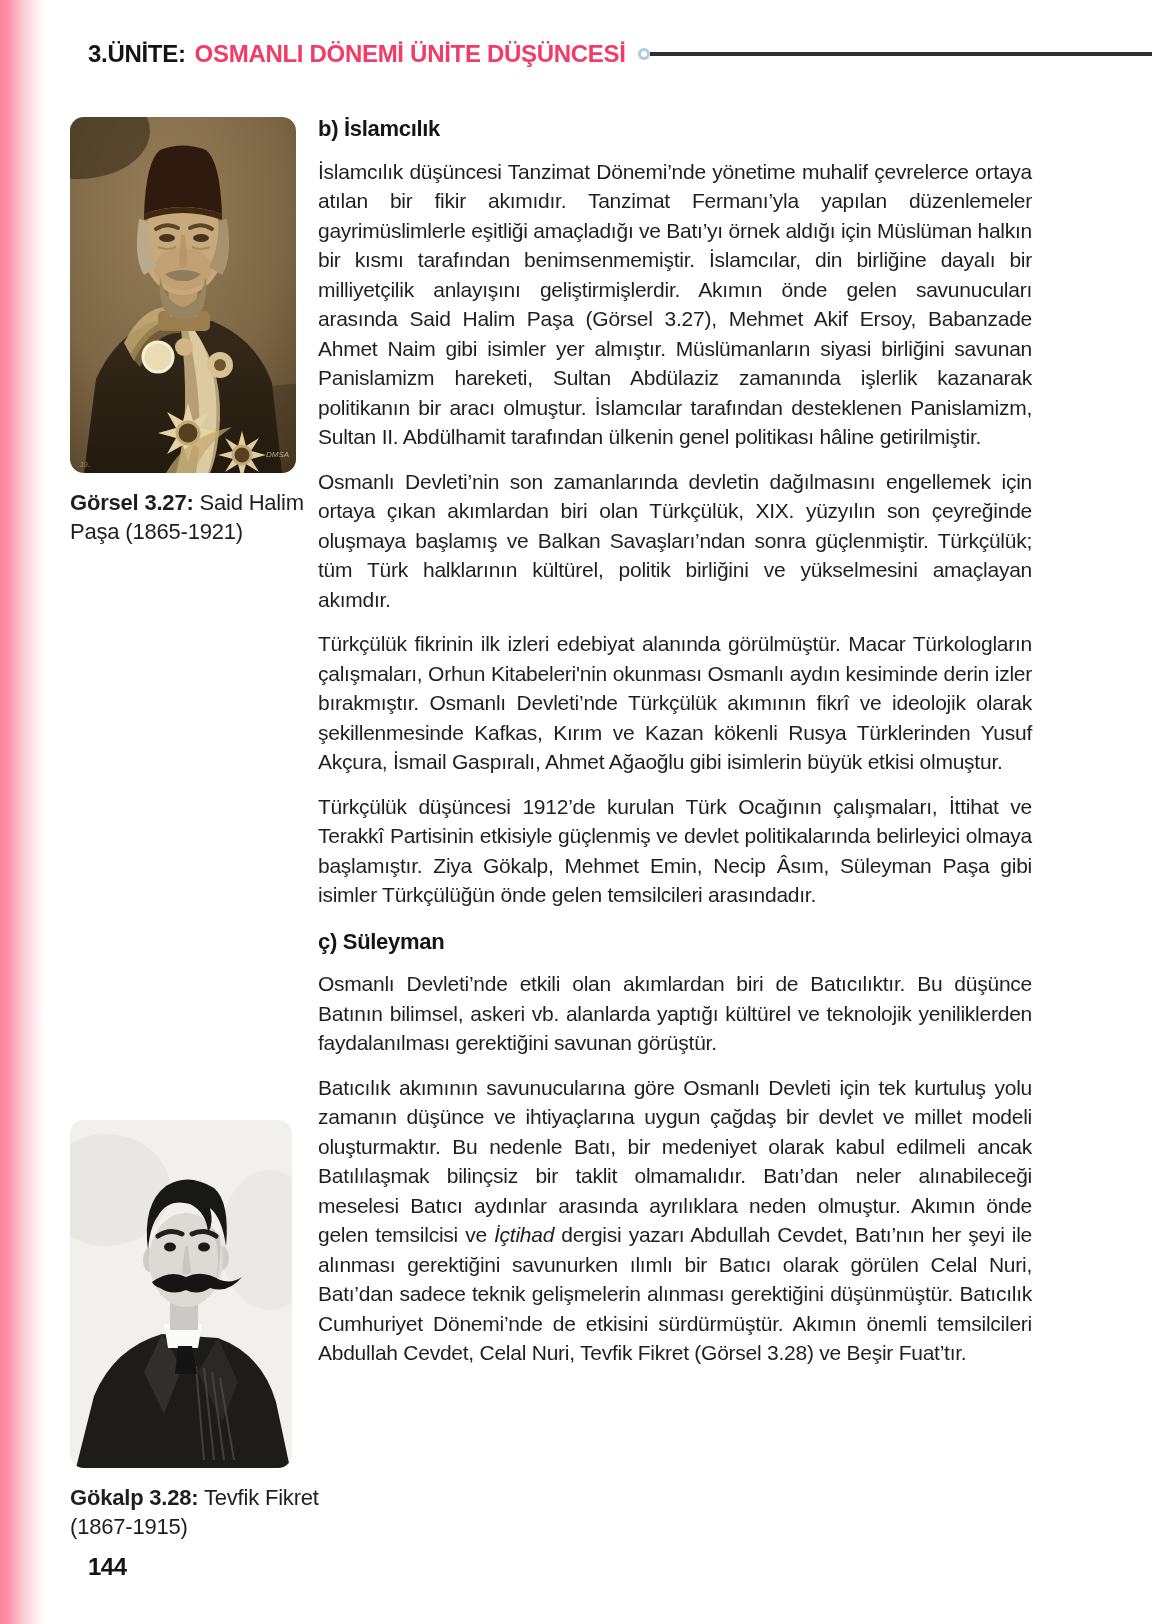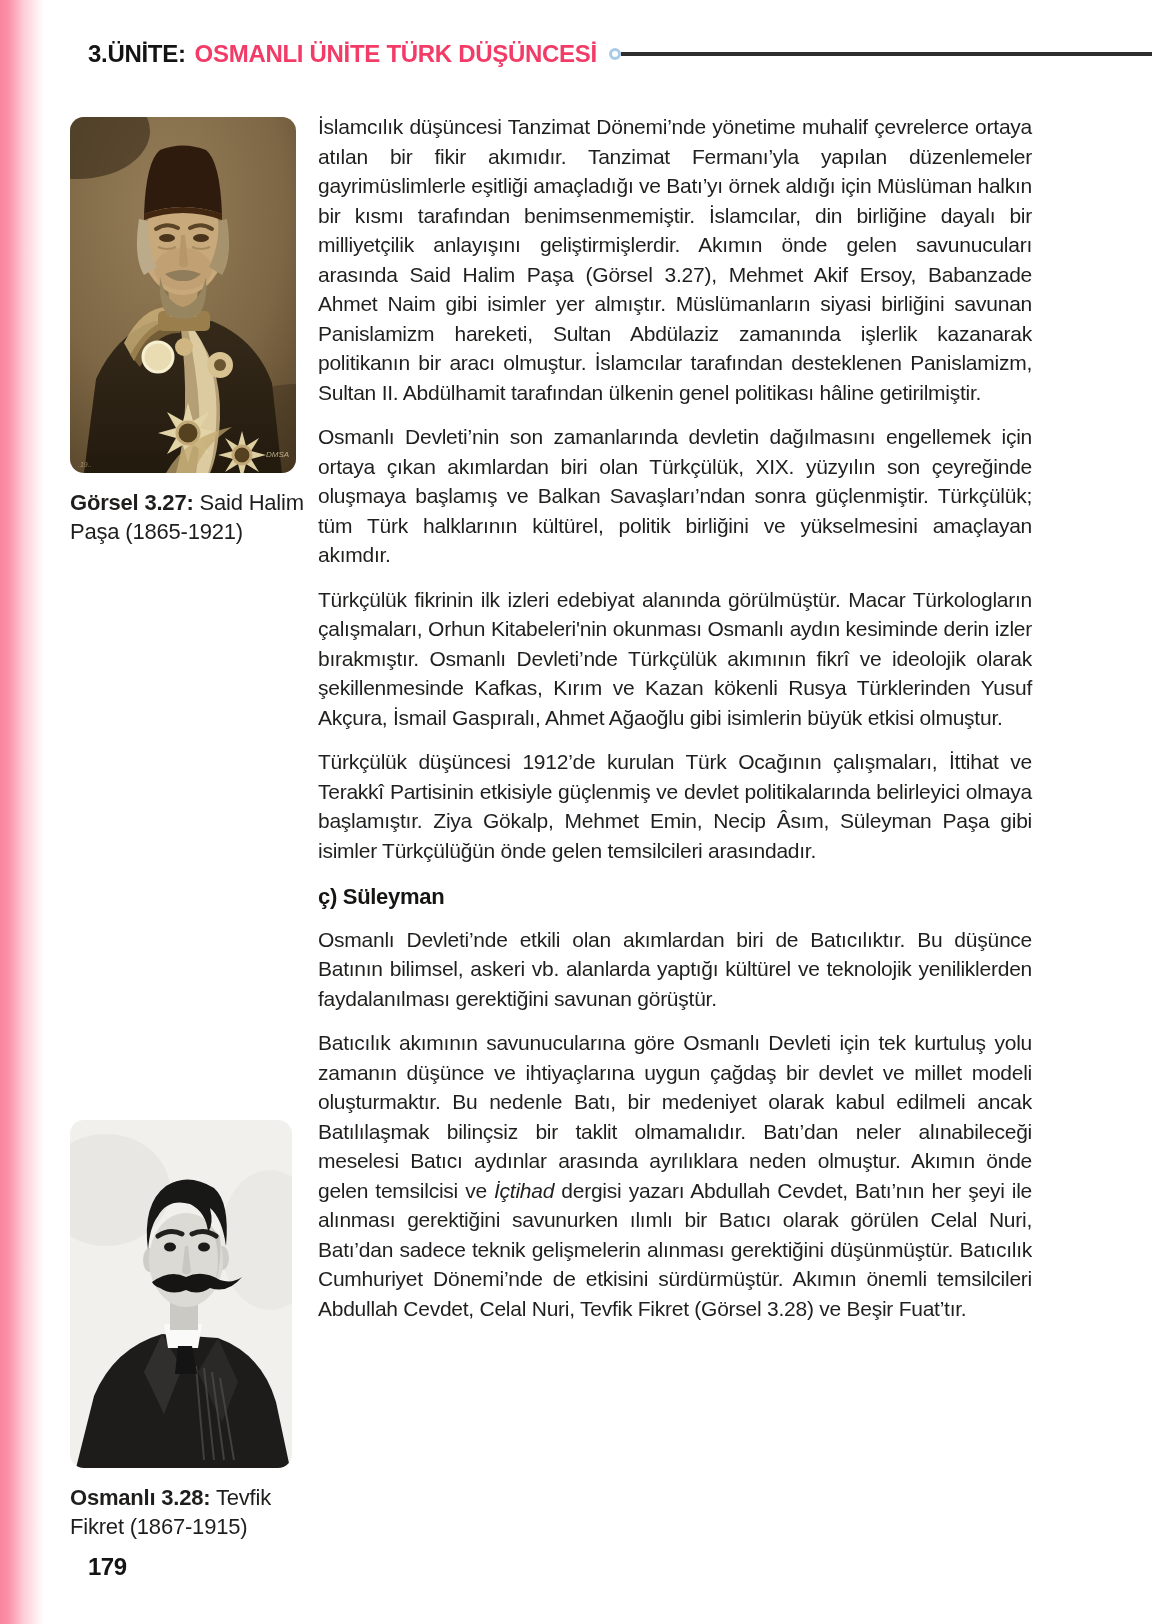--- a/index.html
+++ b/index.html
@@ -114,21 +114,21 @@
 </style>
 </head>
 <body>
 
 <div class="page">
 
   <div class="edge-band"></div>
 
   <header class="unit-header">
     <span class="unit-label">3.ÜNİTE:</span>
-    <span class="unit-title">OSMANLI ÜNİTE TÜRK DÜŞÜNCESİ</span>
+    <span class="unit-title">OSMANLI DÖNEMİ ÜNİTE DÜŞÜNCESİ</span>
     <span class="ring"></span>
     <span class="rule"></span>
   </header>
 
   <figure class="figure figure-1">
     <div class="photo photo-1">
       <svg viewBox="0 0 226 356" width="226" height="356">
         <defs>
           <radialGradient id="sepiaBg" cx="0.42" cy="0.26" r="1.05">
             <stop offset="0" stop-color="#957d58"></stop>
@@ -240,32 +240,33 @@
 
         <ellipse cx="100" cy="127" rx="6" ry="4.5" fill="#1c1b1a"></ellipse>
         <ellipse cx="134" cy="127" rx="6" ry="4.5" fill="#1c1b1a"></ellipse>
 
         <path d="M115 126 L112 152 Q116 157 121 152 L118 126 Z" fill="#c9c7c1"></path>
 
         <path d="M82 162 Q100 149 116 157 Q132 149 150 160 Q162 164 172 157 Q158 174 140 168 Q128 176 116 170 Q102 176 90 168 Q84 166 82 162 Z" fill="#161514"></path>
       </svg>
     </div>
     <figcaption class="caption">
-      <b>Osmanlı 3.28:</b>
+      <b>Gökalp 3.28:</b>
       <span>Tevfik Fikret (1867-1915)</span>
     </figcaption>
   </figure>
 
   <main class="text-col">
+    <h3>b) İslamcılık</h3>
     <p>İslamcılık düşüncesi Tanzimat Dönemi’nde yönetime muhalif çevrelerce ortaya atılan bir fikir akımıdır. Tanzimat Fermanı’yla yapılan düzenlemeler gayrimüslimlerle eşitliği amaçladığı ve Batı’yı örnek aldığı için Müslüman halkın bir kısmı tarafından benimsenmemiştir. İslamcılar, din birliğine dayalı bir milliyetçilik anlayışını geliştirmişlerdir. Akımın önde gelen savunucuları arasında Said Halim Paşa (Görsel 3.27), Mehmet Akif Ersoy, Babanzade Ahmet Naim gibi isimler yer almıştır. Müslümanların siyasi birliğini savunan Panislamizm hareketi, Sultan Abdülaziz zamanında işlerlik kazanarak politikanın bir aracı olmuştur. İslamcılar tarafından desteklenen Panislamizm, Sultan II. Abdülhamit tarafından ülkenin genel politikası hâline getirilmiştir.</p>
 
     <p>Osmanlı Devleti’nin son zamanlarında devletin dağılmasını engellemek için ortaya çıkan akımlardan biri olan Türkçülük, XIX. yüzyılın son çeyreğinde oluşmaya başlamış ve Balkan Savaşları’ndan sonra güçlenmiştir. Türkçülük; tüm Türk halklarının kültürel, politik birliğini ve yükselmesini amaçlayan akımdır.</p>
     <p>Türkçülük fikrinin ilk izleri edebiyat alanında görülmüştür. Macar Türkologların çalışmaları, Orhun Kitabeleri'nin okunması Osmanlı aydın kesiminde derin izler bırakmıştır. Osmanlı Devleti’nde Türkçülük akımının fikrî ve ideolojik olarak şekillenmesinde Kafkas, Kırım ve Kazan kökenli Rusya Türklerinden Yusuf Akçura, İsmail Gaspıralı, Ahmet Ağaoğlu gibi isimlerin büyük etkisi olmuştur.</p>
     <p>Türkçülük düşüncesi 1912’de kurulan Türk Ocağının çalışmaları, İttihat ve Terakkî Partisinin etkisiyle güçlenmiş ve devlet politikalarında belirleyici olmaya başlamıştır. Ziya Gökalp, Mehmet Emin, Necip Âsım, Süleyman Paşa gibi isimler Türkçülüğün önde gelen temsilcileri arasındadır.</p>
 
     <h3>ç) Süleyman</h3>
     <p>Osmanlı Devleti’nde etkili olan akımlardan biri de Batıcılıktır. Bu düşünce Batının bilimsel, askeri vb. alanlarda yaptığı kültürel ve teknolojik yeniliklerden faydalanılması gerektiğini savunan görüştür.</p>
     <p><span>Batıcılık akımının savunucularına göre Osmanlı Devleti için tek kurtuluş yolu zamanın düşünce ve ihtiyaçlarına uygun çağdaş bir devlet ve millet modeli oluşturmaktır. Bu nedenle Batı, bir medeniyet olarak kabul edilmeli ancak Batılılaşmak bilinçsiz bir taklit olmamalıdır. Batı’dan neler alınabileceği meselesi Batıcı aydınlar arasında ayrılıklara neden olmuştur. Akımın önde gelen temsilcisi ve </span><i>İçtihad</i><span> dergisi yazarı Abdullah Cevdet, Batı’nın her şeyi ile alınması gerektiğini savunurken ılımlı bir Batıcı olarak görülen Celal Nuri, Batı’dan sadece teknik gelişmelerin alınması gerektiğini düşünmüştür. Batıcılık Cumhuriyet Dönemi’nde de etkisini sürdürmüştür. Akımın önemli temsilcileri Abdullah Cevdet, Celal Nuri, Tevfik Fikret (Görsel 3.28) ve Beşir Fuat’tır.</span></p>
   </main>
 
-  <div class="pageno">179</div>
+  <div class="pageno">144</div>
 
 </div>
 
 </body></html>

